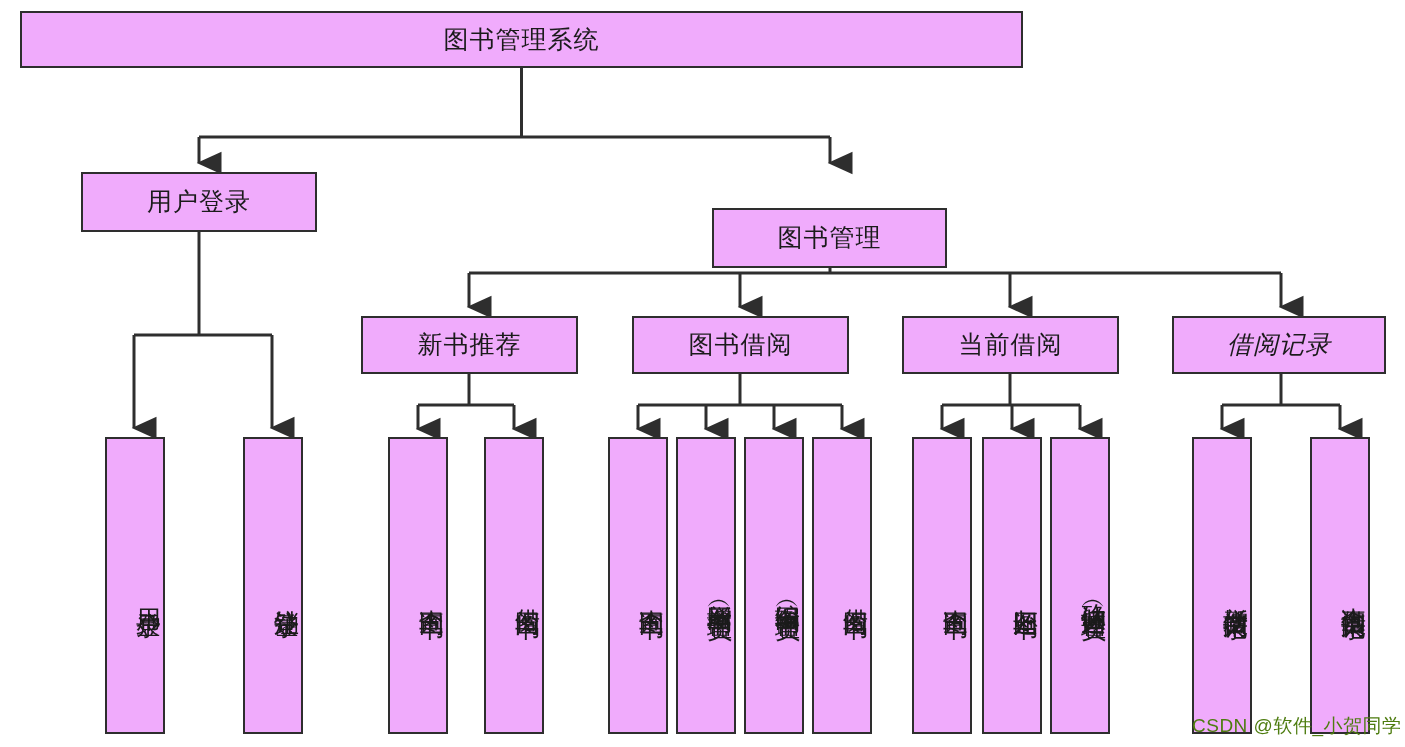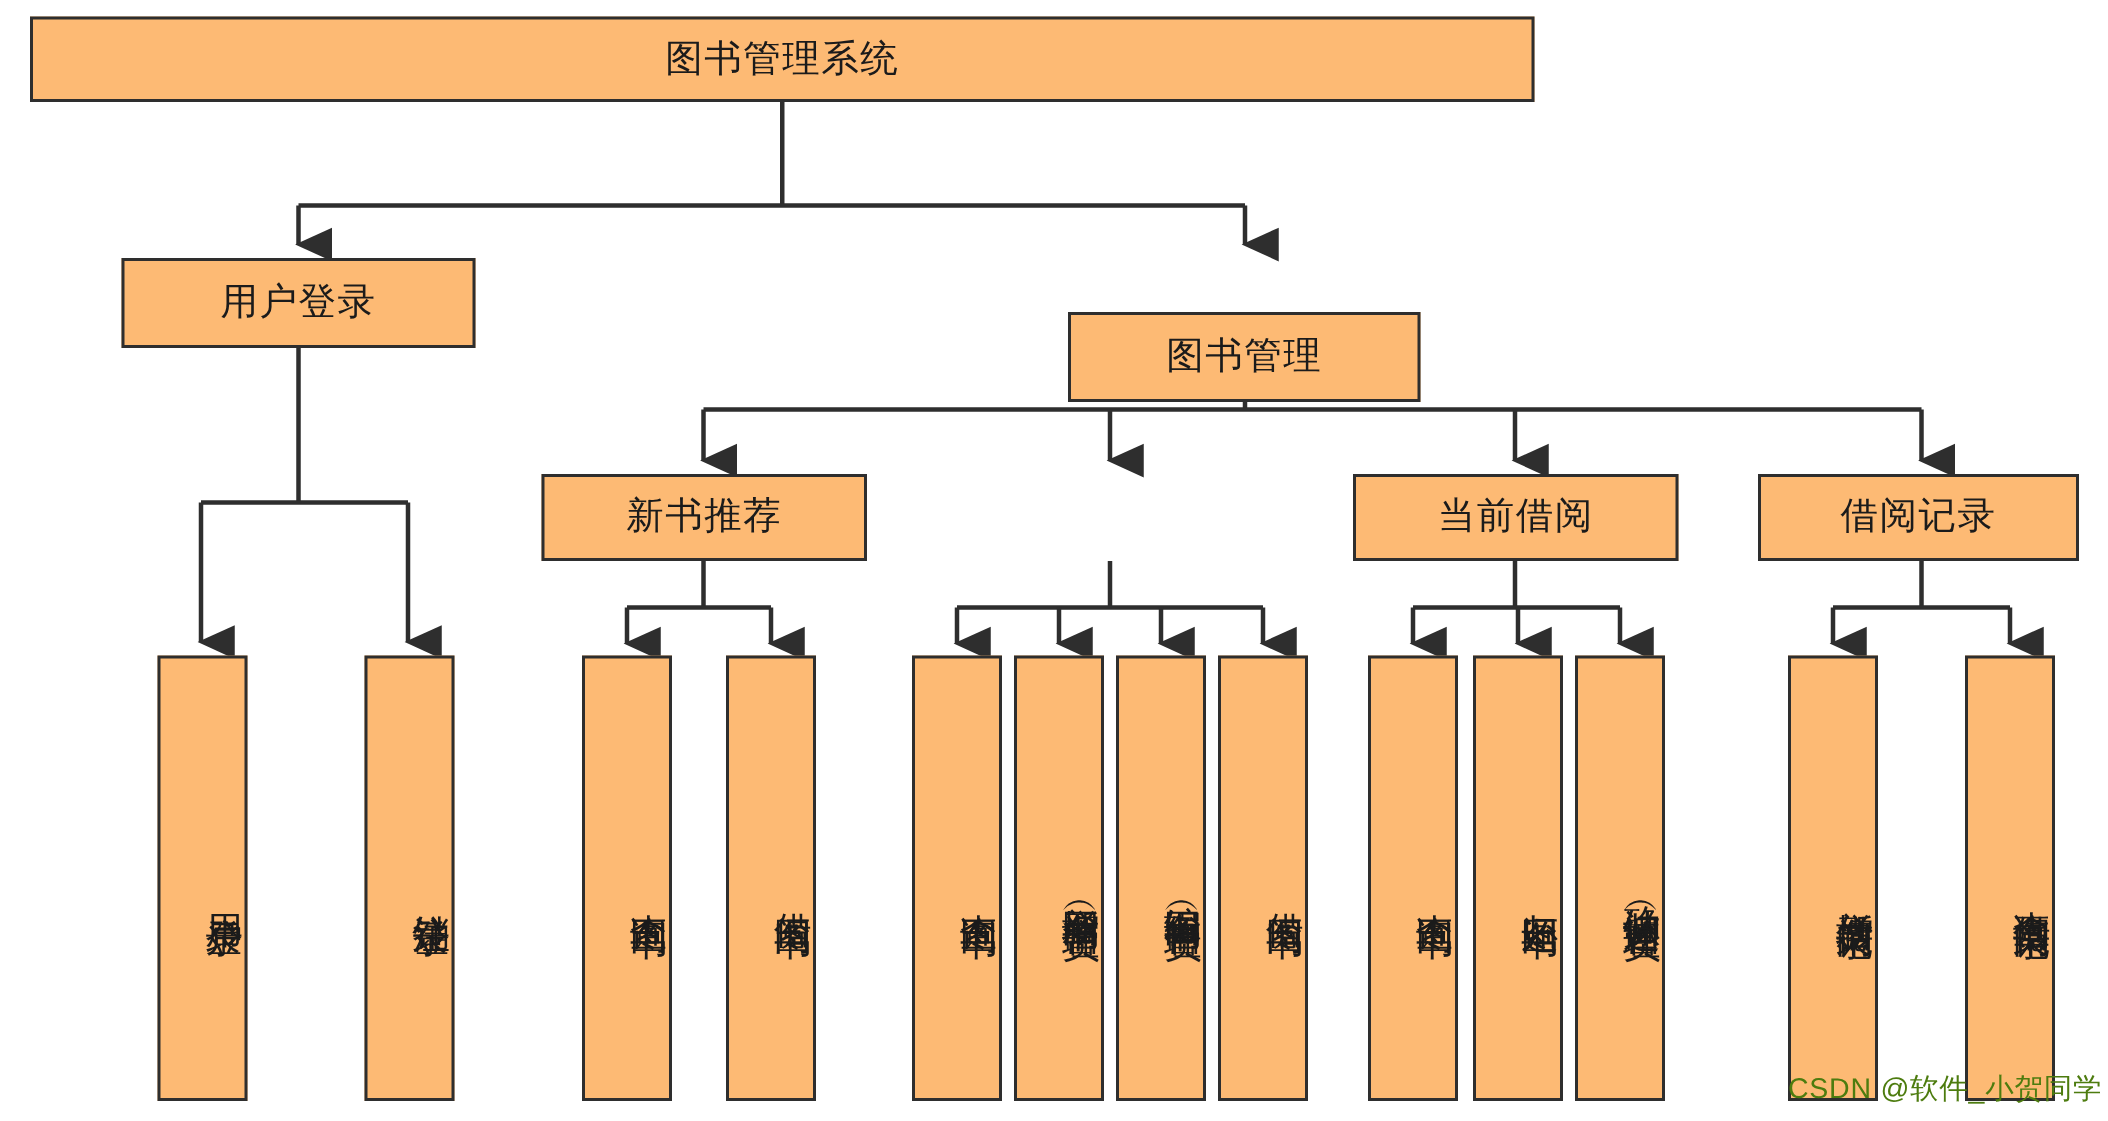--- a/index.html
+++ b/index.html
@@ -21,21 +21,21 @@
     position: absolute;
     left: 0;
     top: 0;
     width: 1405px;
     height: 747px;
     pointer-events: none;
   }
   .node {
     position: absolute;
     box-sizing: border-box;
-    background: #fdba74;
+    background: #f0abfc;
     border: 2.5px solid #2e2e2e;
     display: flex;
     align-items: center;
     justify-content: center;
     color: #1b1b1b;
     line-height: 1.18;
     text-align: right;
   }
   .node.horiz {
     font-size: 25px;
@@ -128,24 +128,27 @@
   <div class="node horiz" style="left:81px; top:172px; width:236px; height:60px;">
     <span>用户登录</span>
   </div>
   <div class="node horiz" style="left:712px; top:172px; width:235px; height:60px;margin-top:36px;">
     <span>图书管理</span>
   </div>
 
   <div class="node horiz" style="left:361px; top:316px; width:217px; height:58px;">
     <span>新书推荐</span>
   </div>
+  <div class="node horiz" style="left:632px; top:316px; width:217px; height:58px;">
+    <span>图书借阅</span>
+  </div>
   <div class="node horiz" style="left:902px; top:316px; width:217px; height:58px;">
     <span>当前借阅</span>
   </div>
-  <div class="node horiz" style="left:1172px; top:316px; width:214px; height:58px;">
+  <div class="node horiz" style="left:1172px; top:316px; width:214px; height:58px;font-style:italic;">
     <span>借阅记录</span>
   </div>
 
   <div class="node vert" style="left:105px; top:437px; width:60px; height:297px;">
     <span class="vlabel">用户登录</span>
   </div>
   <div class="node vert" style="left:243px; top:437px; width:60px; height:297px;">
     <span class="vlabel">注销登录</span>
   </div>
   <div class="node vert" style="left:388px; top:437px; width:60px; height:297px;">

